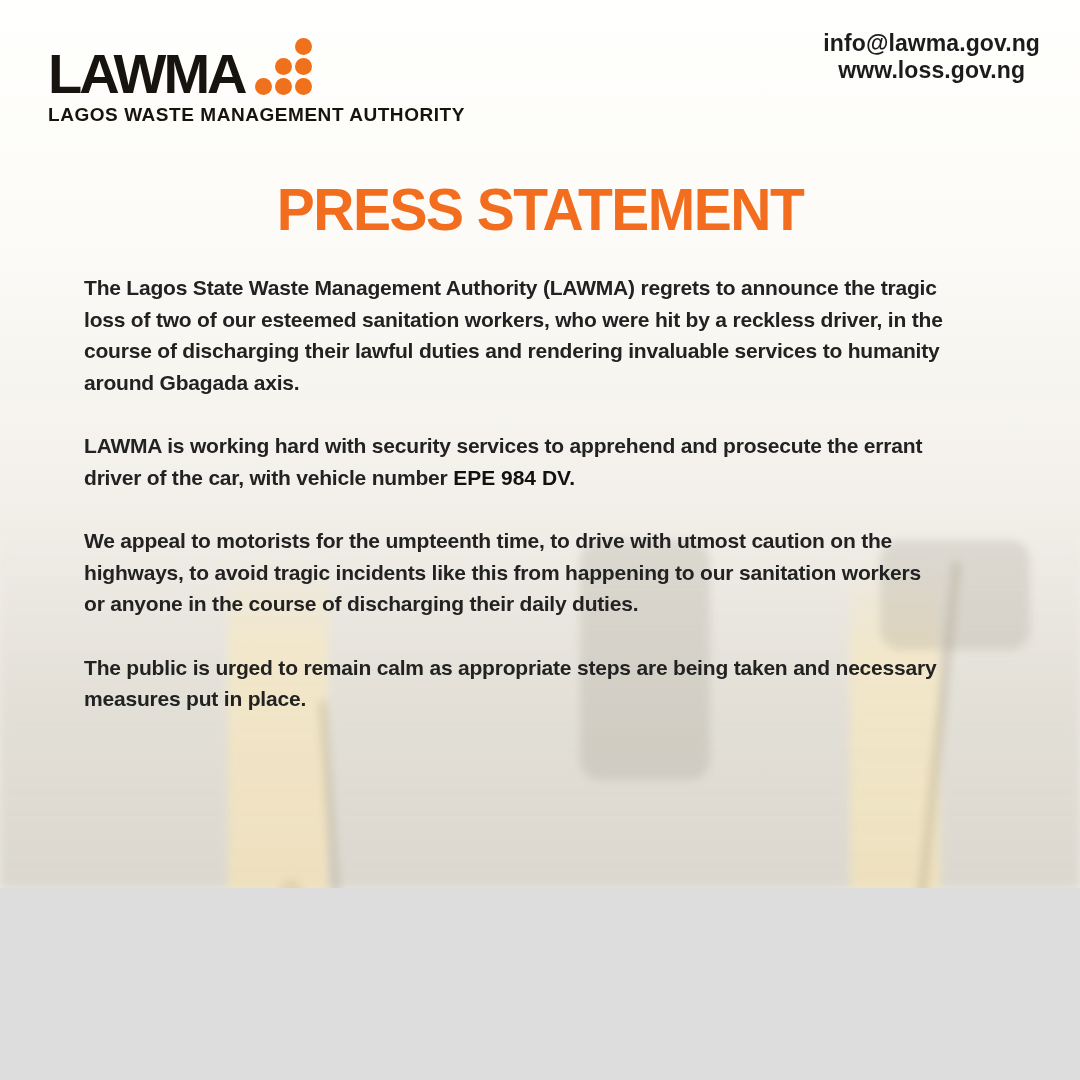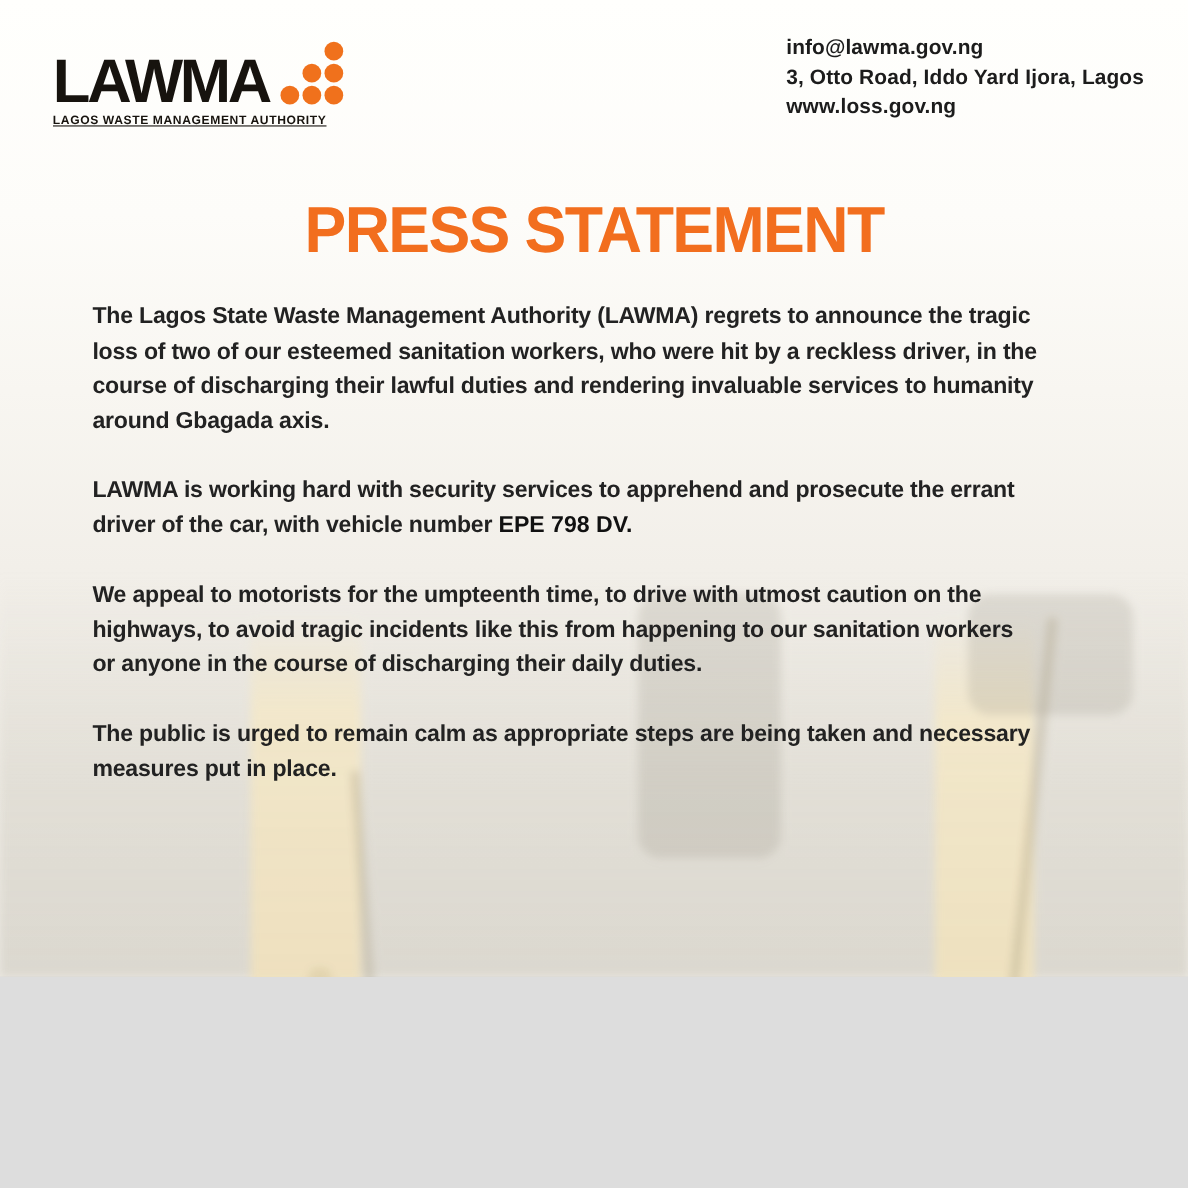--- a/index.html
+++ b/index.html
@@ -71,30 +71,29 @@
     display: grid;
     grid-template-columns: repeat(3, 17px);
     grid-template-rows: repeat(3, 17px);
     gap: 3px;
     margin-bottom: 2px;
   }
   .dot { width: 17px; height: 17px; border-radius: 50%; }
   .dot.empty { background: transparent; }
   .logo-sub {
     margin-top: 7px;
-    font-size: 11px;
+    font-size: 19px;
     font-weight: 700;
     letter-spacing: 0.55px;
     color: #17130e;
     white-space: nowrap;
-    text-decoration: underline;
   }
   .contact {
-    text-align: left;
-    font-size: 19px;
+    text-align: center;
+    font-size: 23px;
     font-weight: 700;
     line-height: 27px;
     color: #1c1c1c;
     letter-spacing: 0.1px;
   }
 
   
   .title {
     position: absolute;
     top: 176px; left: 0; right: 0;
@@ -178,34 +177,33 @@
           <span class="dot" style="background: rgb(240, 113, 28);"></span>
           <span class="dot" style="background: rgb(240, 113, 28);"></span>
           <span class="dot" style="background: rgb(240, 113, 28);"></span>
         </div>
       </div>
       <div class="logo-sub">LAGOS WASTE MANAGEMENT AUTHORITY</div>
     </div>
 
     <div class="contact">
       <div>info@lawma.gov.ng</div>
-      <div>3, Otto Road, Iddo Yard Ijora, Lagos</div>
       <div>www.loss.gov.ng</div>
     </div>
   </div>
 
   <div class="title" style="color: rgb(242, 110, 30);">PRESS STATEMENT</div>
 
   <div class="body-copy">
     <p>The Lagos State Waste Management Authority (LAWMA) regrets to announce the tragic
 loss of two of our esteemed sanitation workers, who were hit by a reckless driver, in the
 course of discharging their lawful duties and rendering invaluable services to humanity
 around Gbagada axis.</p>
     <p><span>LAWMA is working hard with security services to apprehend and prosecute the errant
-driver of the car, with vehicle number </span><span class="extra-bold">EPE 798 DV.</span></p>
+driver of the car, with vehicle number </span><span class="extra-bold">EPE 984 DV.</span></p>
     <p>We appeal to motorists for the umpteenth time, to drive with utmost caution on the
 highways, to avoid tragic incidents like this from happening to our sanitation workers
 or anyone in the course of discharging their daily duties.</p>
     <p>The public is urged to remain calm as appropriate steps are being taken and necessary
 measures put in place.</p>
   </div>
 
   <div class="signature">
     <div class="signed-label">Signed:</div>
     <div class="signed-name">Management.</div>

